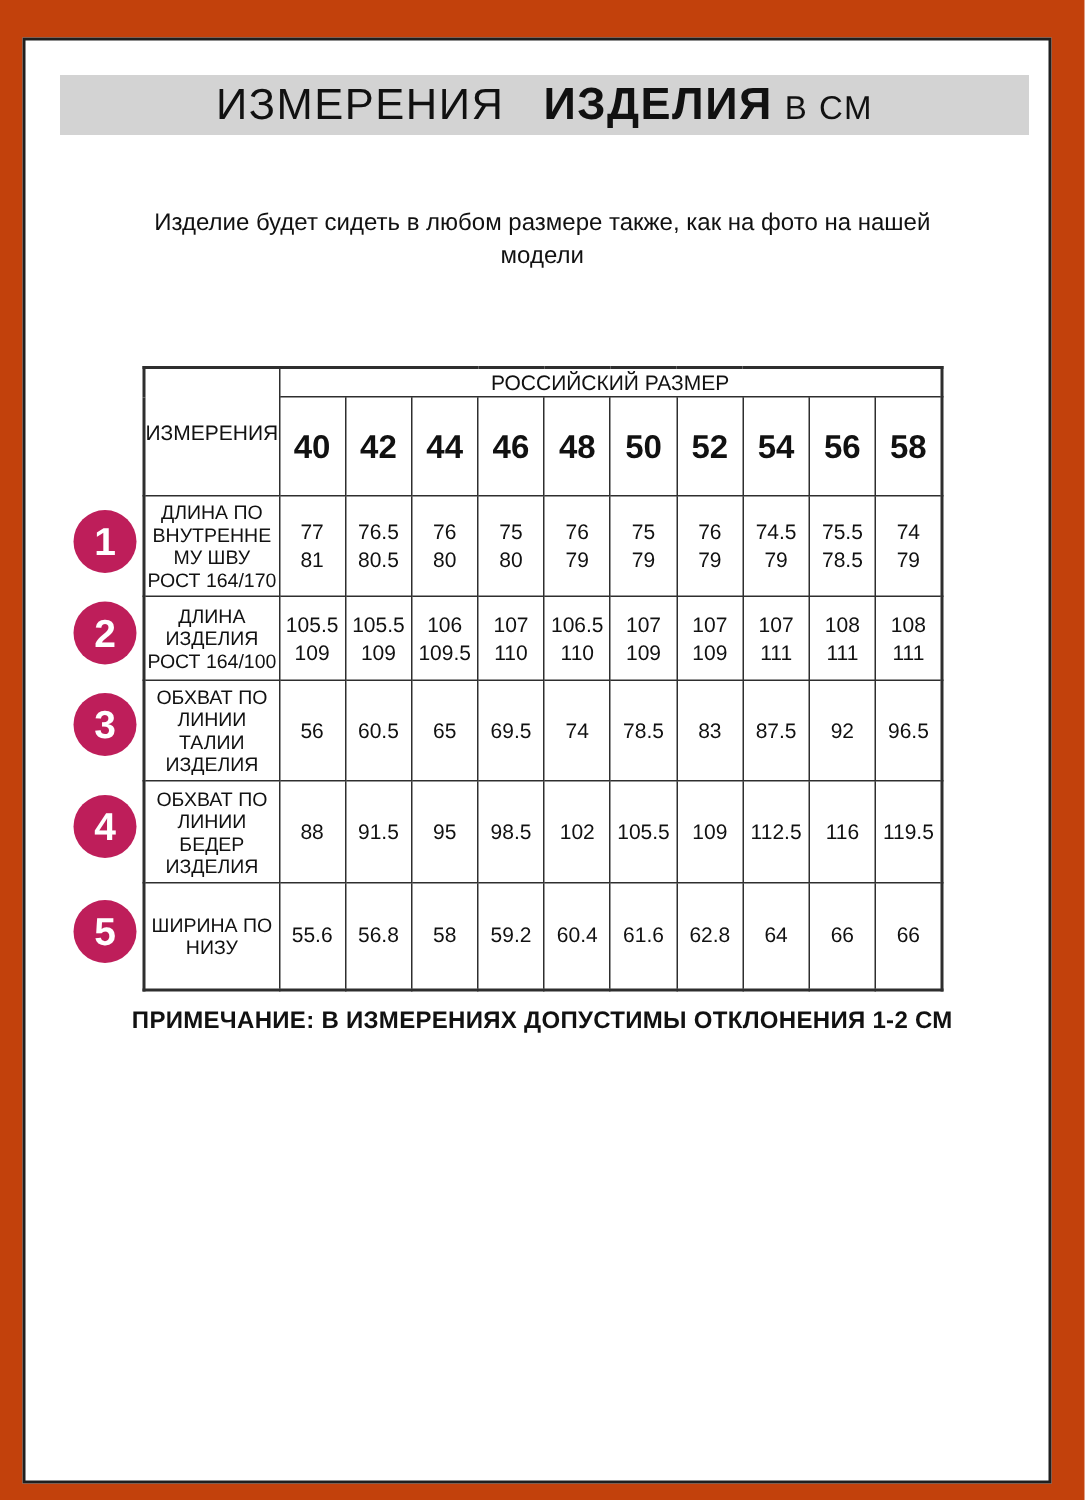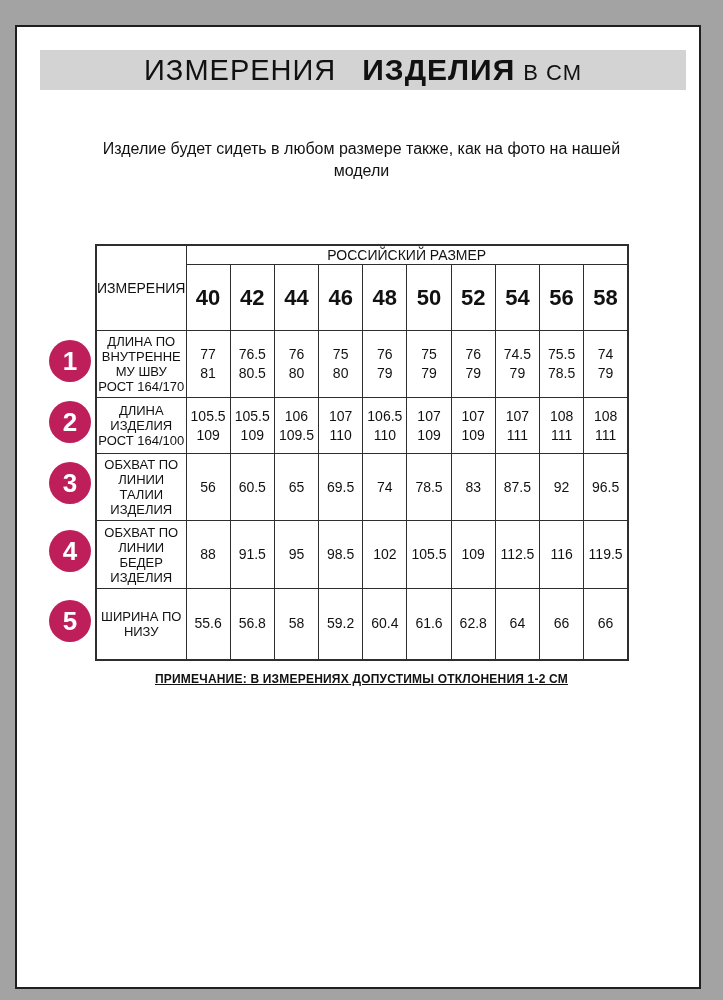--- a/index.html
+++ b/index.html
@@ -3,21 +3,21 @@
 <meta charset="utf-8">
 <style>
   html,body{margin:0;padding:0;}
   body{
     width:723px;height:1000px;
     background:#ffffff;
     font-family:"Liberation Sans","DejaVu Sans",sans-serif;
     color:#111;
     -webkit-font-smoothing:antialiased;
   }
-  .page{position:relative;width:723px;height:1000px;background:#a3a3a3;overflow:hidden;}
+  .page{position:relative;width:723px;height:1000px;background:#c2410c;overflow:hidden;}
   .frame{
     position:absolute;left:15px;top:25px;width:686px;height:964px;
     border:2px solid #1f1f1f;background:#fff;box-sizing:border-box;
   }
   .title-bar{
     position:absolute;left:40px;top:50px;width:646px;height:40px;
     background:var(--bar-bg,#d3d3d3);
     display:flex;justify-content:center;align-items:baseline;
     white-space:nowrap;
   }
@@ -65,21 +65,21 @@
     font-size:26px;font-weight:bold;
   }
   .circle:nth-child(1){top:340px;}
   .circle:nth-child(2){top:401px;}
   .circle:nth-child(3){top:462px;}
   .circle:nth-child(4){top:530px;}
   .circle:nth-child(5){top:600px;}
 
   .footnote{
     position:absolute;left:0;top:672px;width:723px;
-    text-align:center;font-size:12px;font-weight:bold;letter-spacing:0.2px;text-decoration:underline;
+    text-align:center;font-size:16px;font-weight:bold;letter-spacing:0.2px;
   }
 </style>
 </head>
 <body>
 
 <div class="page">
   <div class="frame"></div>
 
   <div class="title-bar">
     <span class="title-main">ИЗМЕРЕНИЯ</span>

